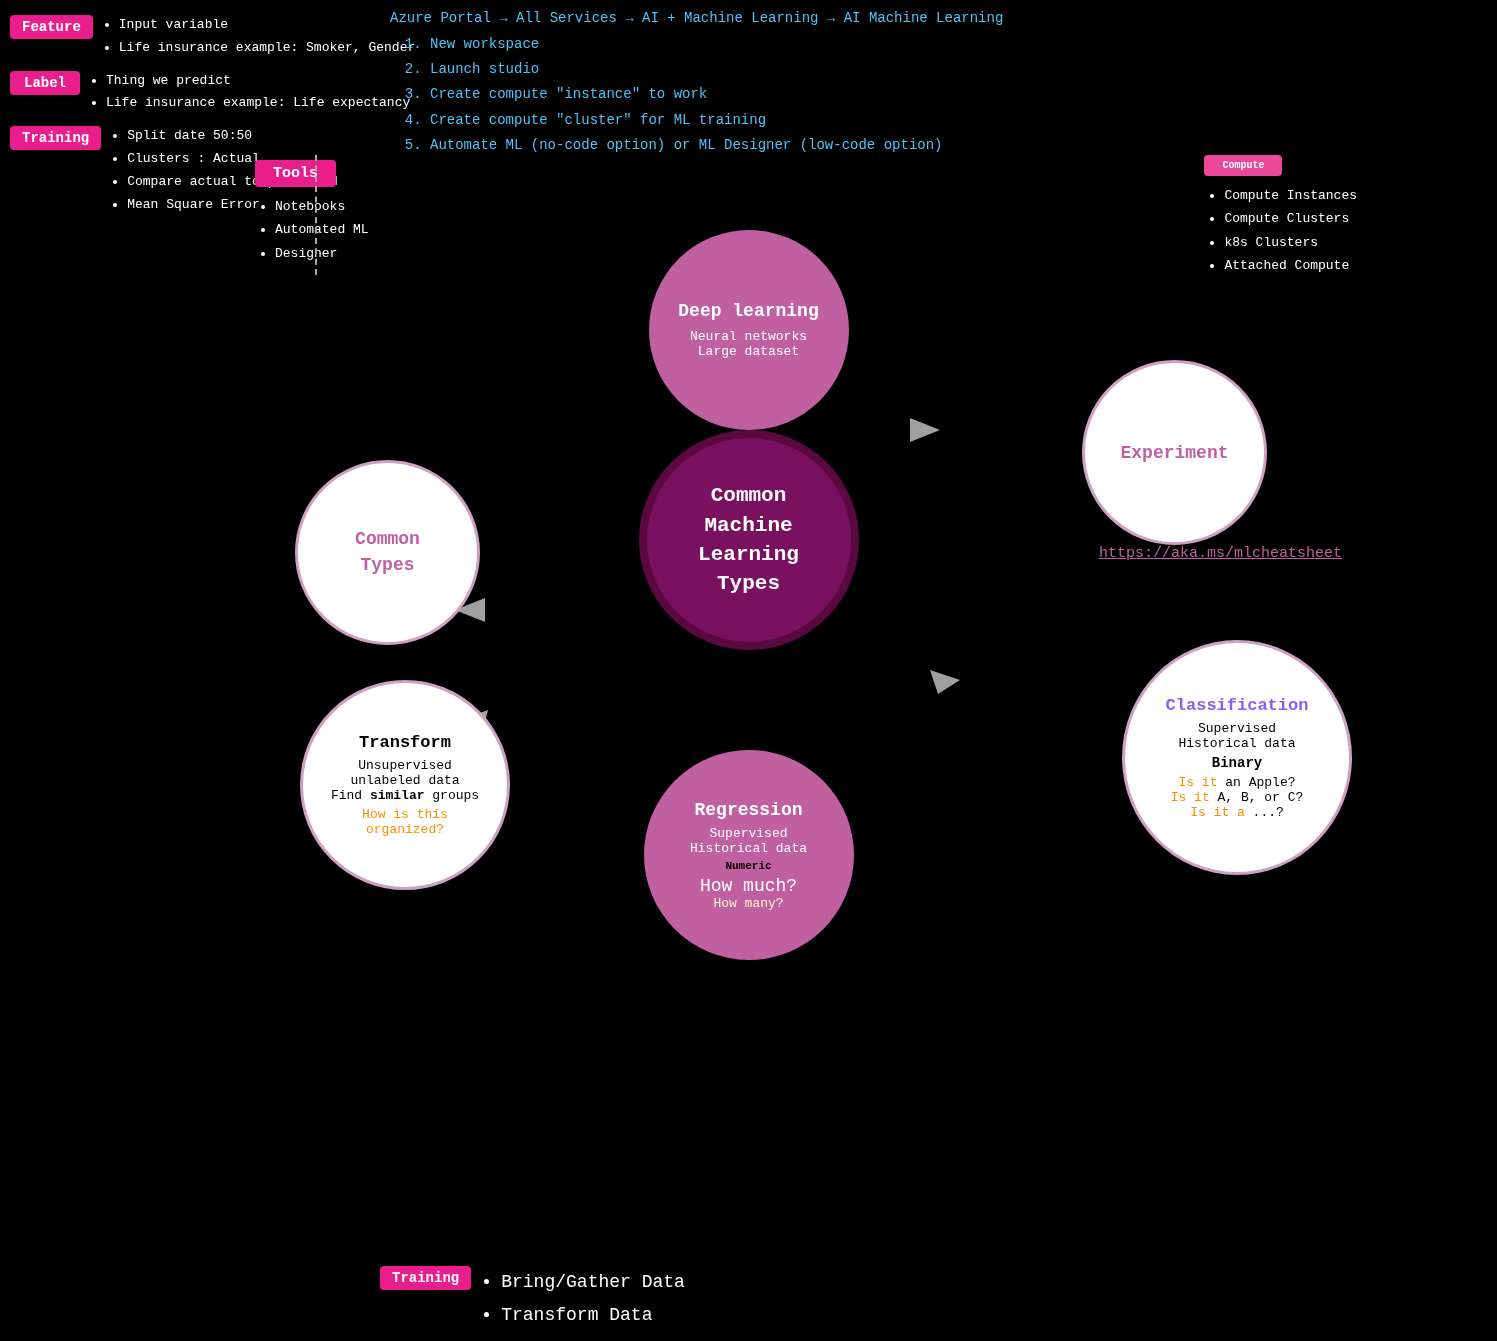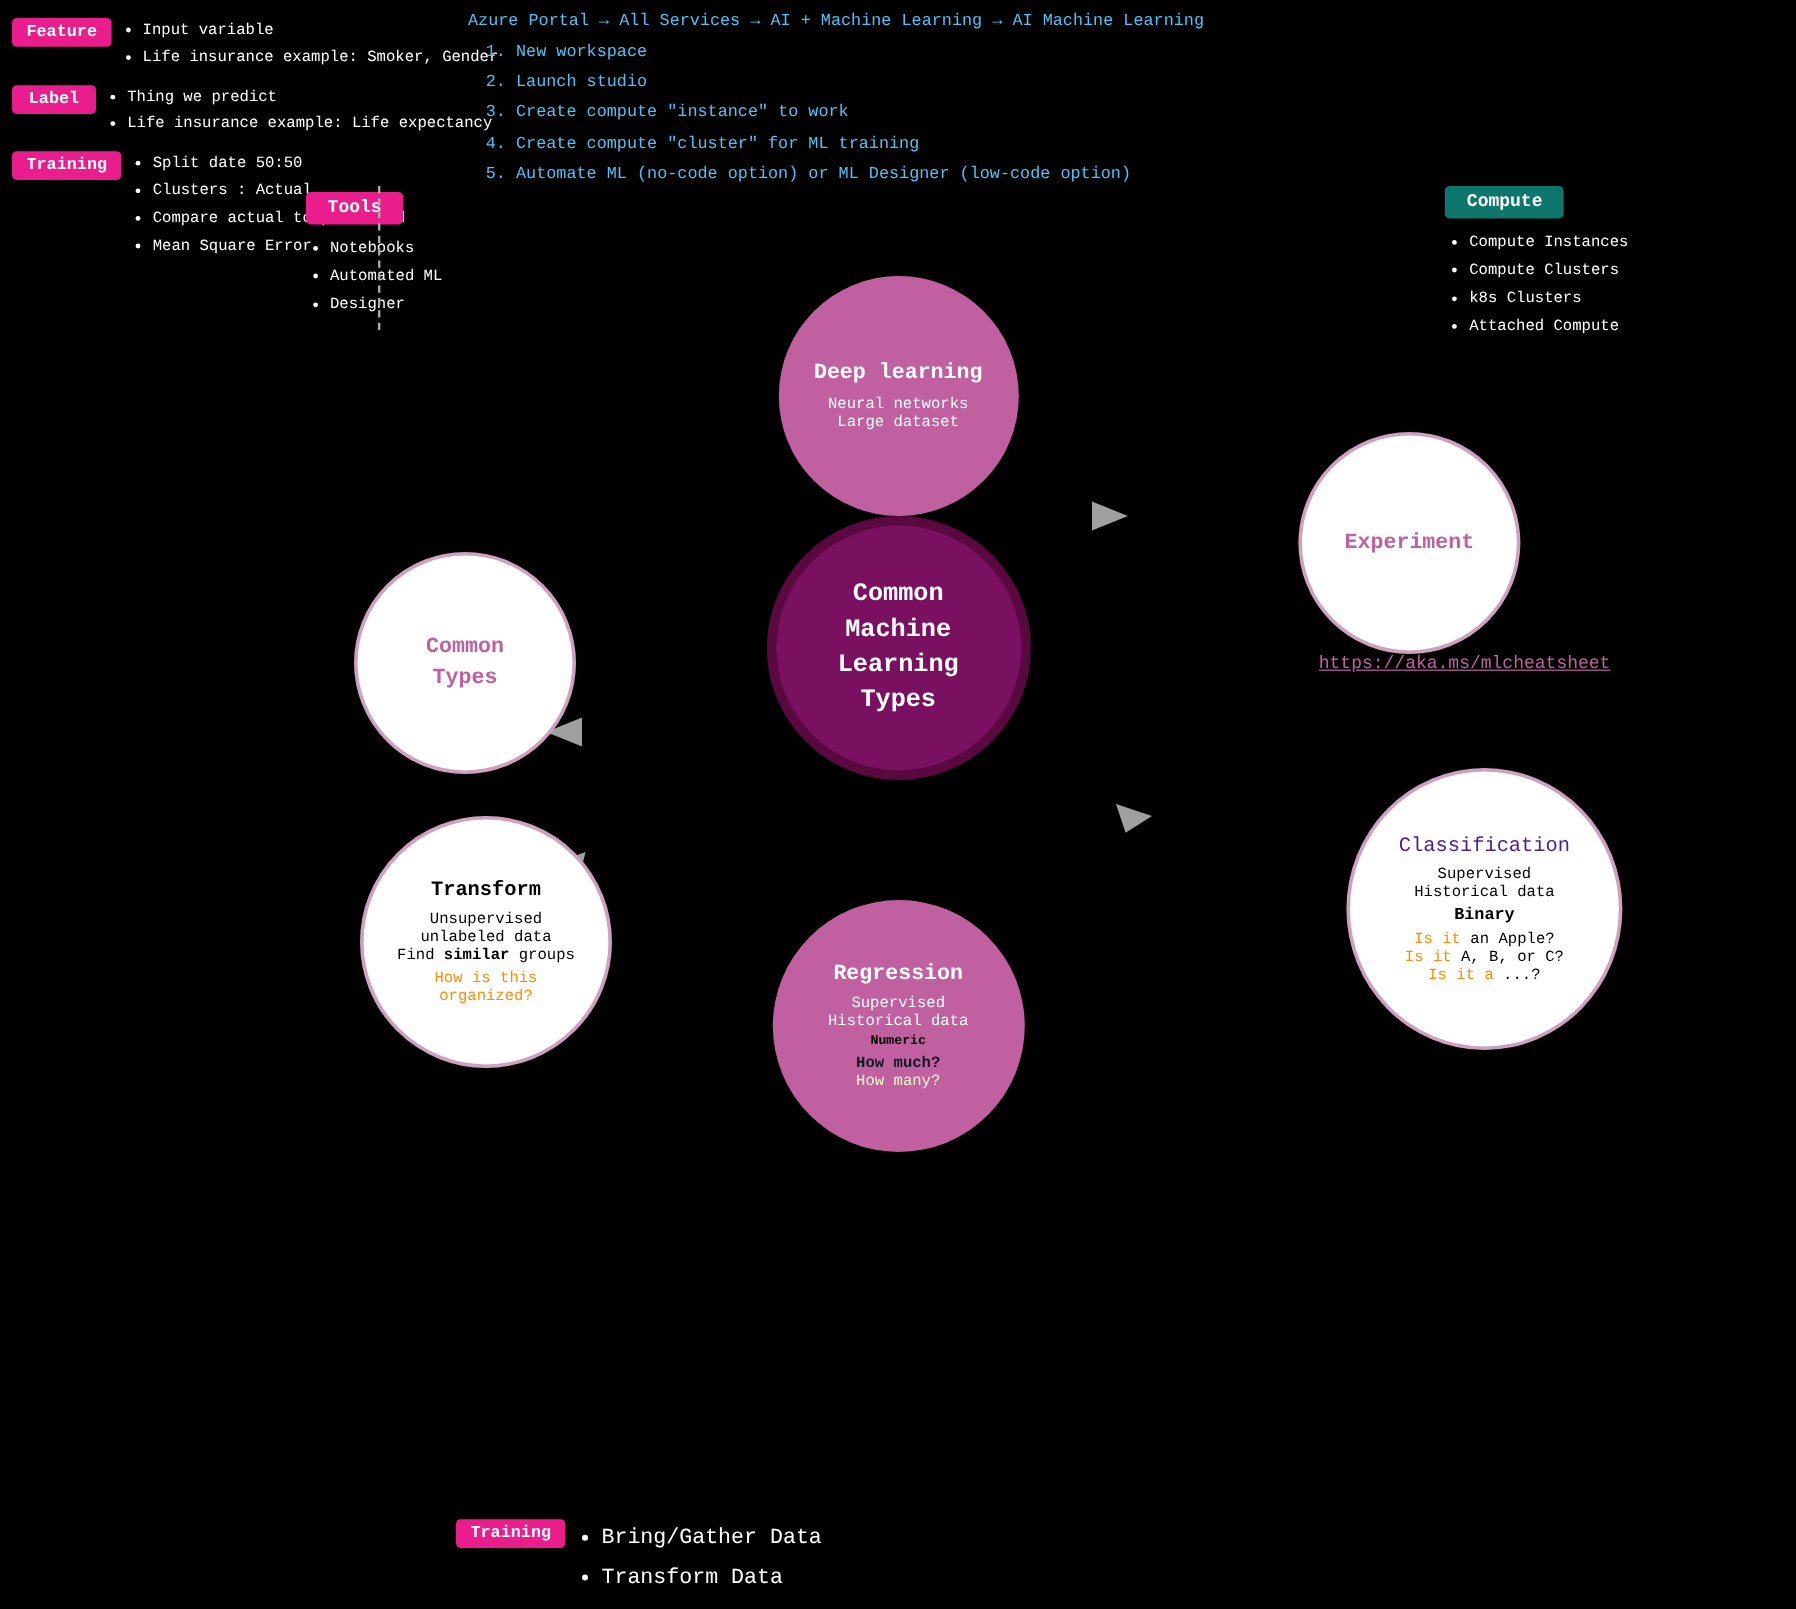--- a/index.html
+++ b/index.html
@@ -95,26 +95,26 @@
       line-height: 1.8;
     }
 
     
     .compute-box {
       position: absolute;
       top: 155px;
       right: 140px;
     }
     .compute-badge {
-      background: #0f766e;
+      background: #ec4899;
       color: #fff;
       padding: 5px 18px;
       border-radius: 4px;
       font-weight: bold;
-      font-size: 15px;
+      font-size: 10px;
       display: inline-block;
       margin-bottom: 8px;
     }
     .compute-list {
       font-size: 13px;
       color: #fff;
       list-style: disc;
       padding-left: 20px;
       line-height: 1.8;
     }
@@ -278,26 +278,26 @@
   <div style="font-size:13px; color:#000;">unlabeled data</div>
   <div style="font-size:13px; color:#000; margin-bottom:4px;">Find <strong>similar</strong> groups</div>
   <div style="font-size:13px; color:#ff8c00;">How is this organized?</div>
 </div>
 
 <div style="position:absolute; top:750px; left:50%; transform:translateX(-50%); width:210px; height:210px; border-radius:50%; background:#c060a0; display:flex; align-items:center; justify-content:center; text-align:center; flex-direction:column; padding:20px;">
   <div style="font-size:18px; font-weight:bold; color:#fff; margin-bottom:6px;">Regression</div>
   <div style="font-size:13px; color:#fff;">Supervised</div>
   <div style="font-size:13px; color:#fff; margin-bottom:4px;">Historical data</div>
   <div style="font-size:11px; font-weight:bold; color:#000000; margin-bottom:4px;">Numeric</div>
-  <div style="font-size:13px; color:#0f172a;font-weight:bold;">How much?</div>
+  <div style="font-size:18px; color:#ffffff;">How much?</div>
   <div style="font-size:13px; color:#fef9c3;">How many?</div>
 </div>
 
 <div style="position:absolute; top:640px; right:145px; width:230px; height:235px; border-radius:50%; background:#fff; border:3px solid #d0a0c0; display:flex; align-items:center; justify-content:center; text-align:center; flex-direction:column; padding:24px;">
-  <div style="font-size:17px; font-weight:normal; color:#4c1d95; margin-bottom:6px;">Classification</div>
+  <div style="font-size:17px; font-weight:bold; color:#8b5cf6; margin-bottom:6px;">Classification</div>
   <div style="font-size:13px; color:#000;">Supervised</div>
   <div style="font-size:13px; color:#000; margin-bottom:4px;">Historical data</div>
   <div style="font-size:14px; font-weight:bold; color:#000; margin-bottom:4px;">Binary</div>
   <div style="font-size:13px;"><span style="color:#ff8c00;">Is it</span> <span style="color:#000;">an Apple?</span></div>
   <div style="font-size:13px;"><span style="color:#ff8c00;">Is it</span> <span style="color:#000;">A, B, or C?</span></div>
   <div style="font-size:13px;"><span style="color:#ff8c00;">Is it a</span> <span style="color:#000;">...?</span></div>
 </div>
 
 <div class="training-bottom">
   <div class="badge badge-training">Training</div>

